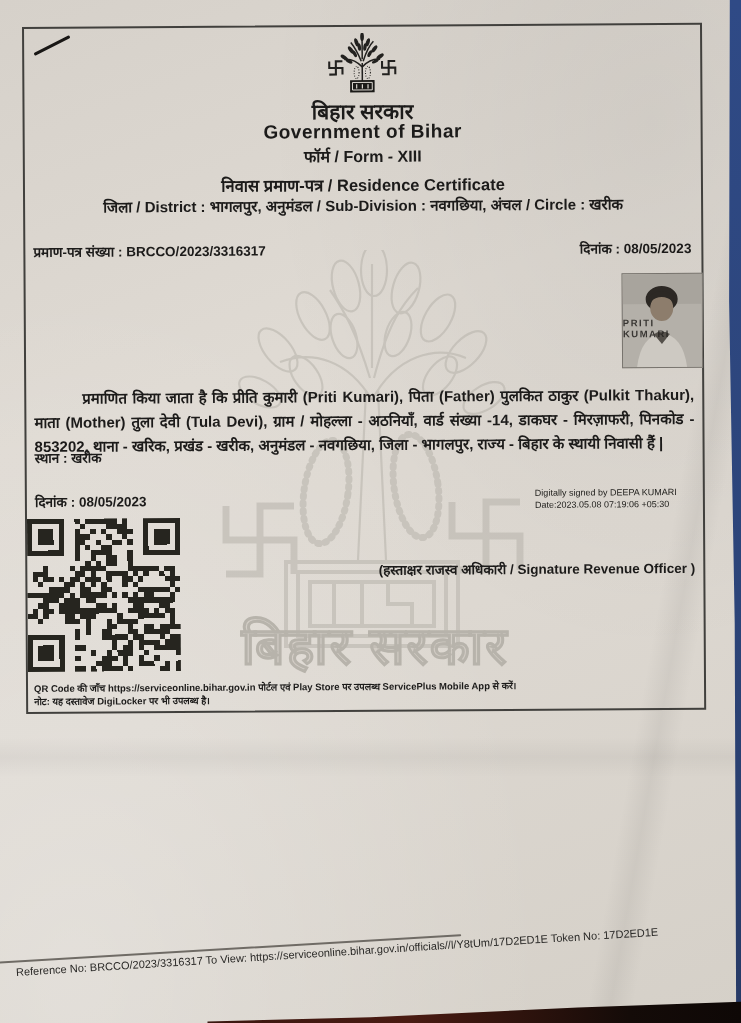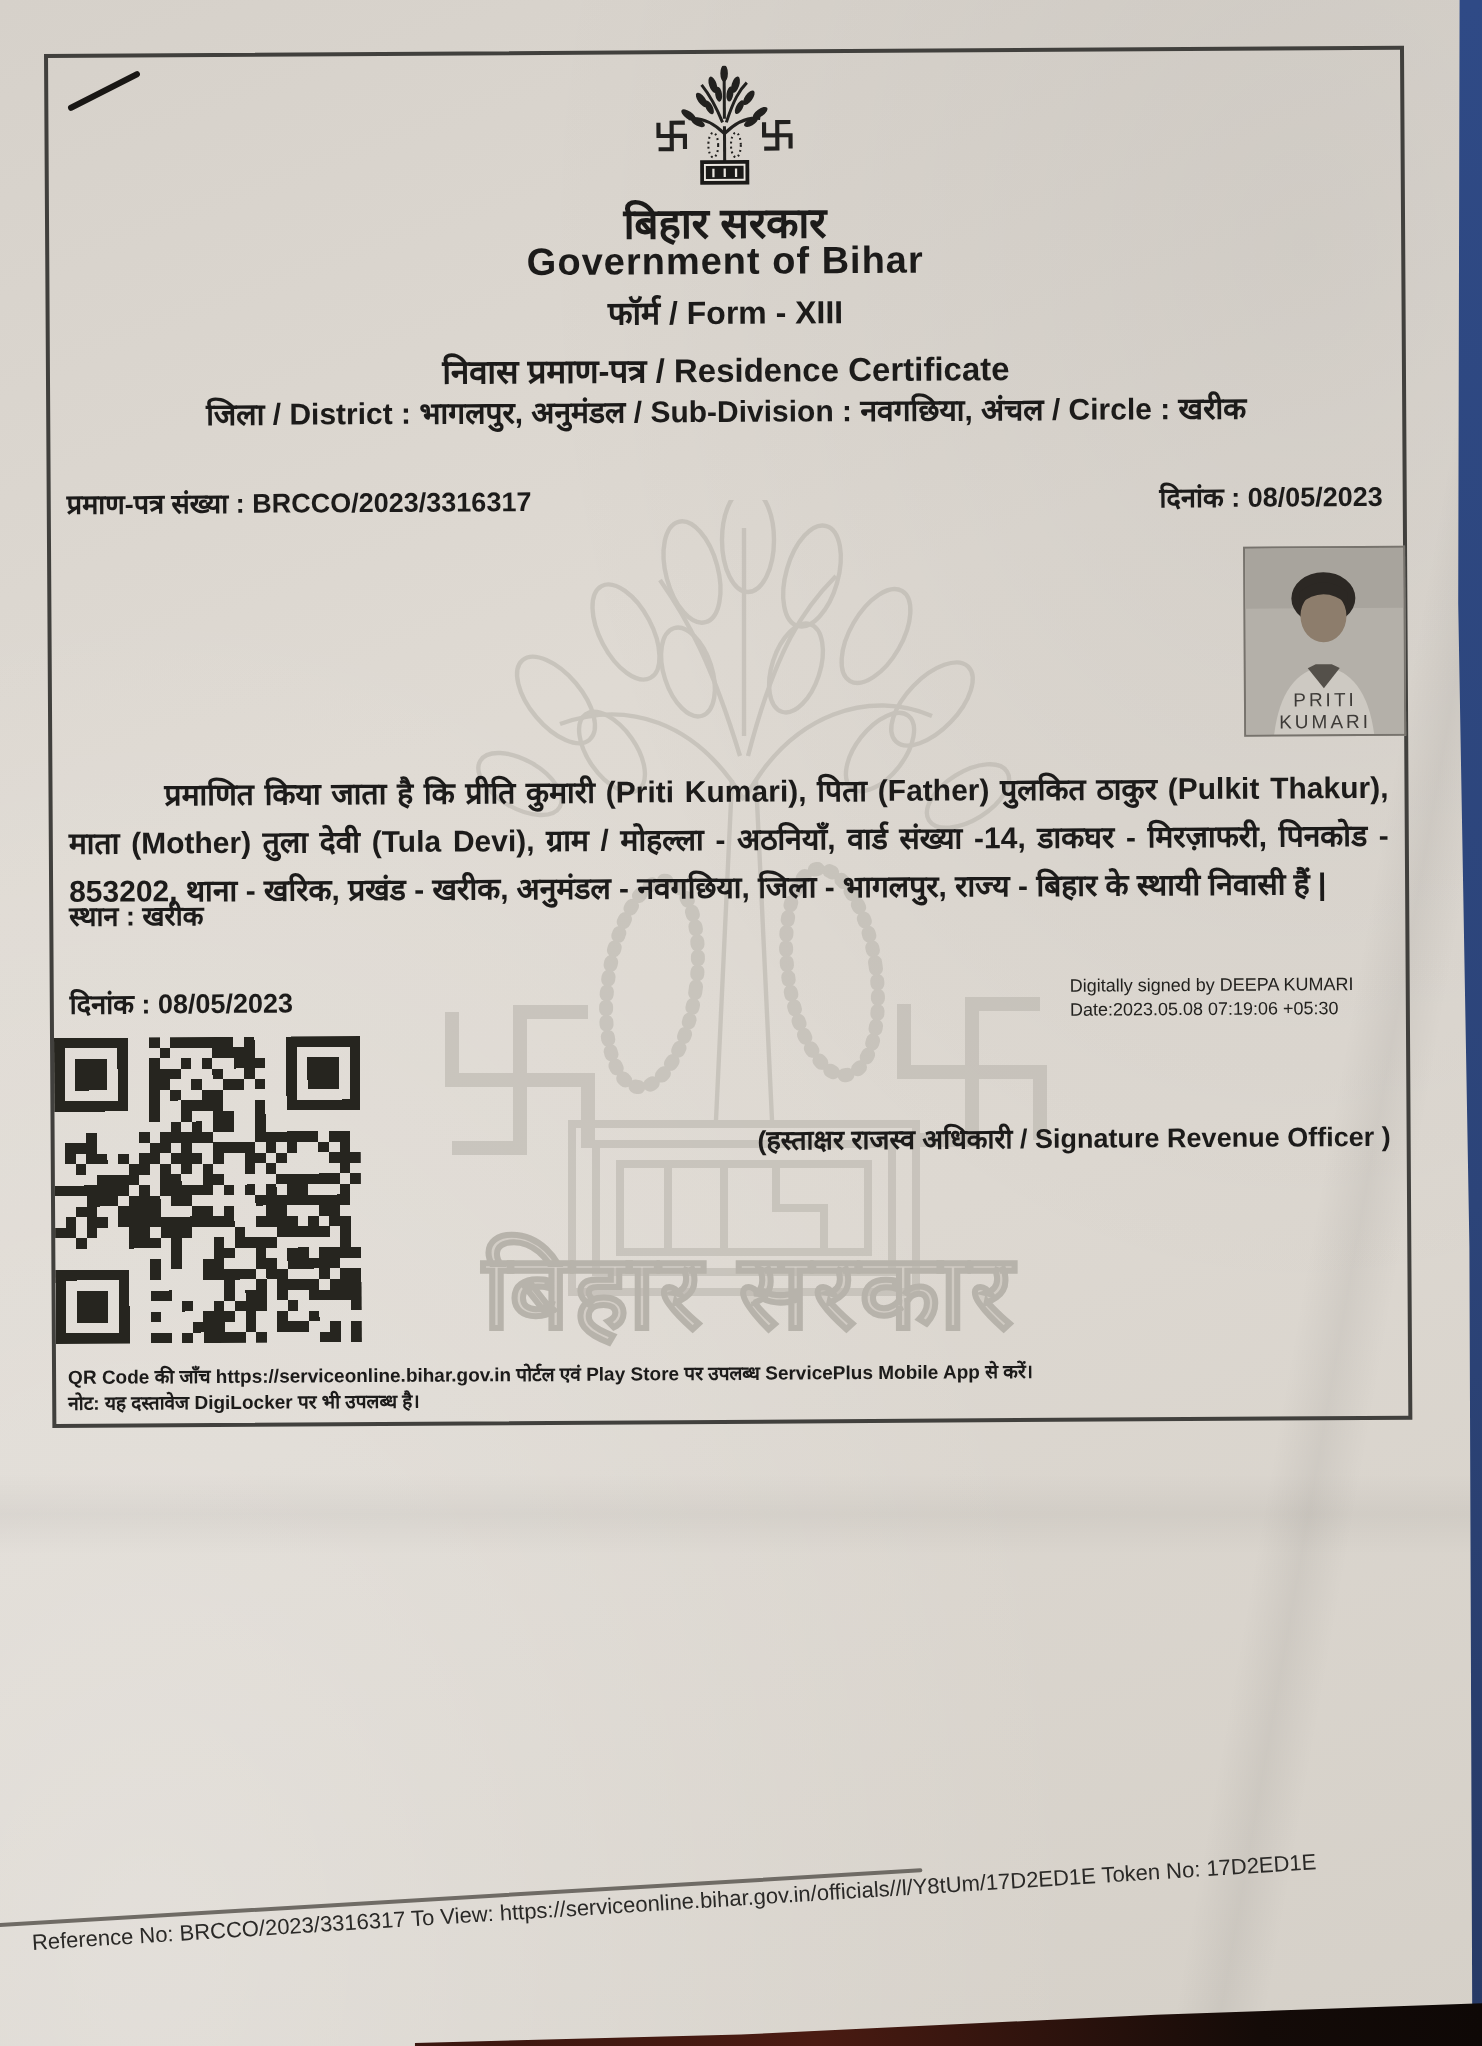--- a/index.html
+++ b/index.html
@@ -51,22 +51,22 @@
   .title-line{top:146px;font-size:16.5px;font-weight:bold;}
   .district-line{top:168px;font-size:15px;font-weight:bold;}
   .abs{position:absolute;z-index:4;color:#1c1b1a;}
   .meta-left{left:8px;top:214px;font-size:13.5px;font-weight:bold;}
   .meta-right{right:10px;top:214px;font-size:13.5px;font-weight:bold;}
   .photo{
     position:absolute;left:596px;top:248px;width:79px;height:93px;z-index:4;
     border:1px solid #77736d;background:#b7b3ac;
   }
   .photo-caption{
-    position:absolute;left:0;bottom:0;width:100%;text-align:center;
-    font-size:9.5px;letter-spacing:1.5px;color:rgba(35,33,30,.85);font-weight:normal;
+    position:absolute;left:0;bottom:28px;width:100%;text-align:left;
+    font-size:9.5px;letter-spacing:1.5px;color:rgba(35,33,30,.85);font-weight:bold;
   }
   .body-par{
     left:8px;top:358px;width:660px;font-size:15px;font-weight:bold;line-height:24px;
     text-align:justify;text-indent:48px;
   }
   .place-line{left:8px;top:420px;font-size:13.5px;font-weight:bold;}
   .date2-line{left:8px;top:464px;font-size:13.5px;font-weight:bold;}
   .dsign{left:508px;top:461px;width:180px;font-size:9px;line-height:12px;color:#23221f;}
   .qr{position:absolute;left:0px;top:490px;width:153px;height:153px;z-index:4;}
   .sig-line{right:8px;top:534px;font-size:13.5px;font-weight:bold;text-align:right;}

